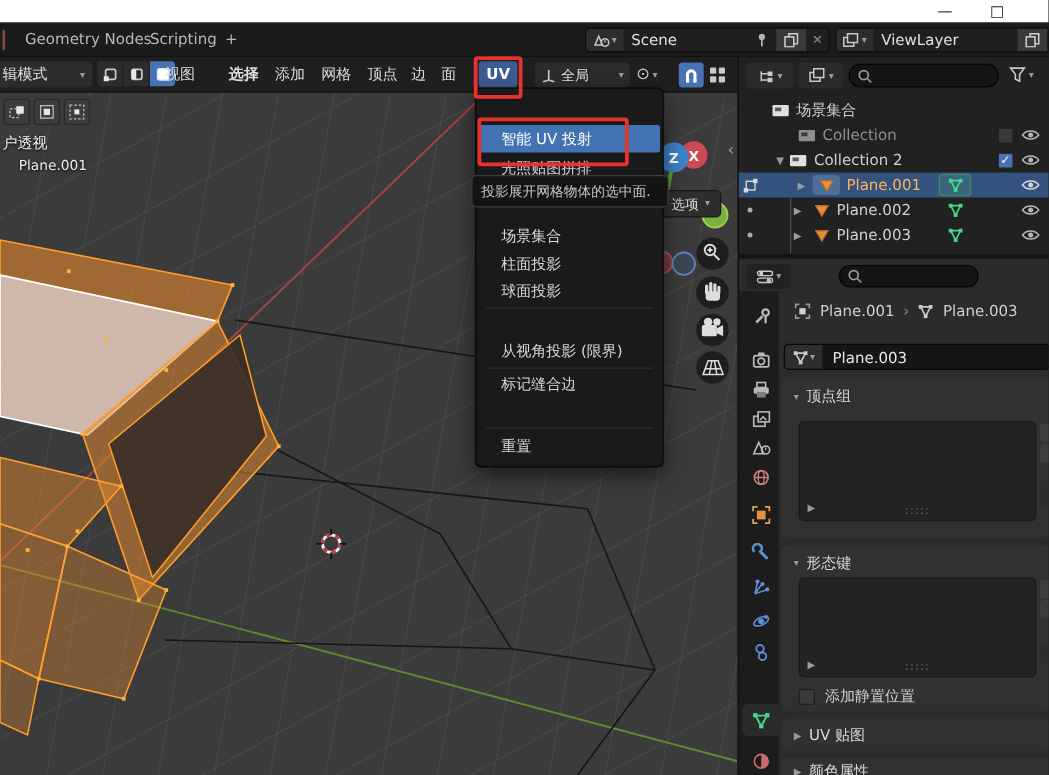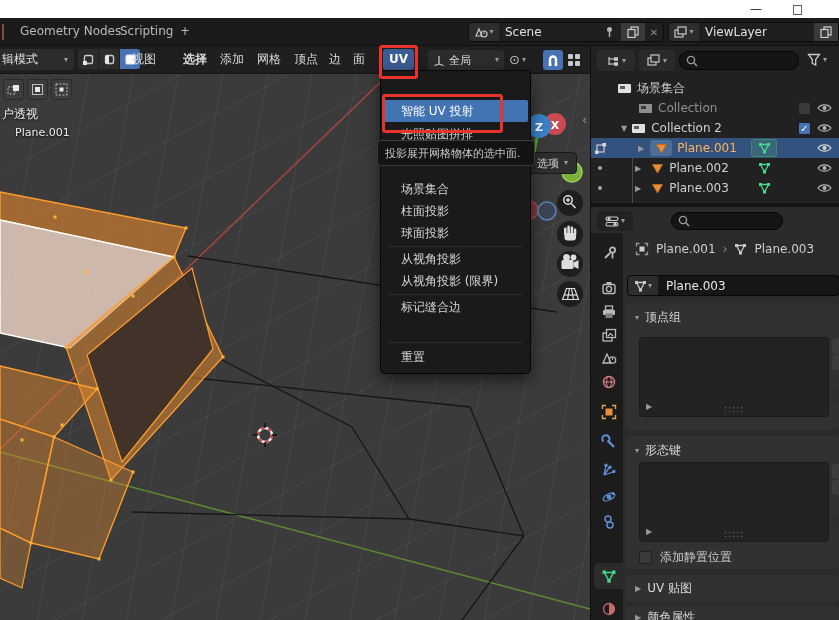--- a/index.html
+++ b/index.html
@@ -670,21 +670,20 @@
   </div>
 
   <div class="abs uvmenu">
     <div class="mi hl" style="top:29px;">智能 UV 投射</div>
     <div class="mi" style="top:52px;">光照贴图拼排</div>
     <div class="msep" style="top:88px;"></div>
     <div class="mi" style="top:107px;">场景集合</div>
     <div class="mi" style="top:129px;">柱面投影</div>
     <div class="mi" style="top:151px;">球面投影</div>
     <div class="msep" style="top:175px;"></div>
-    <div class="mi" style="top:177px;">从视角投影</div>
     <div class="mi" style="top:199px;">从视角投影 (限界)</div>
     <div class="msep" style="top:223px;"></div>
     <div class="mi" style="top:225px;">标记缝合边</div>
     <div class="msep" style="top:271px;"></div>
     <div class="mi" style="top:275px;">重置</div>
   </div>
 
   <div class="abs tooltip">投影展开网格物体的选中面.</div>
 
   <div class="abs redbox" style="left:379px;top:45px;width:33px;height:28px;"></div>

